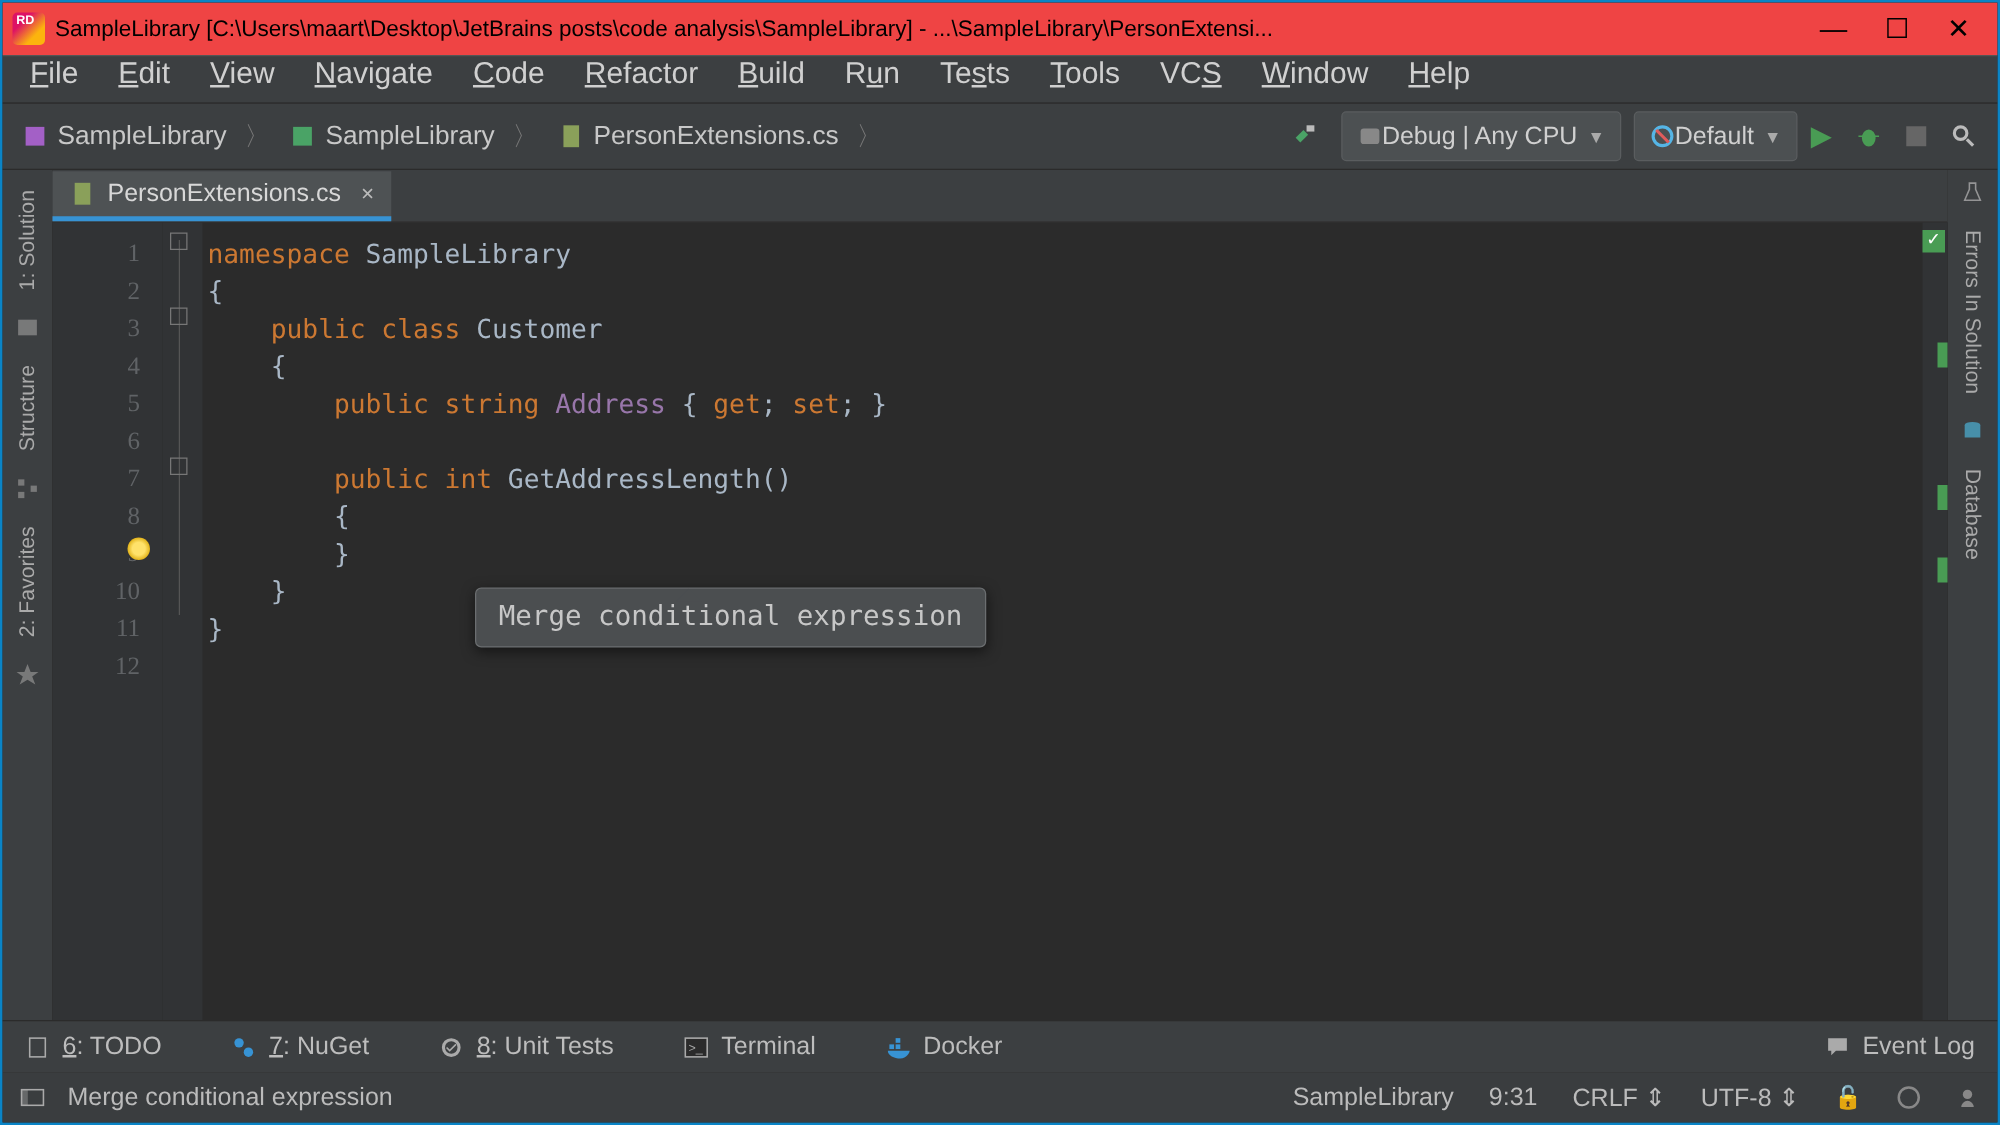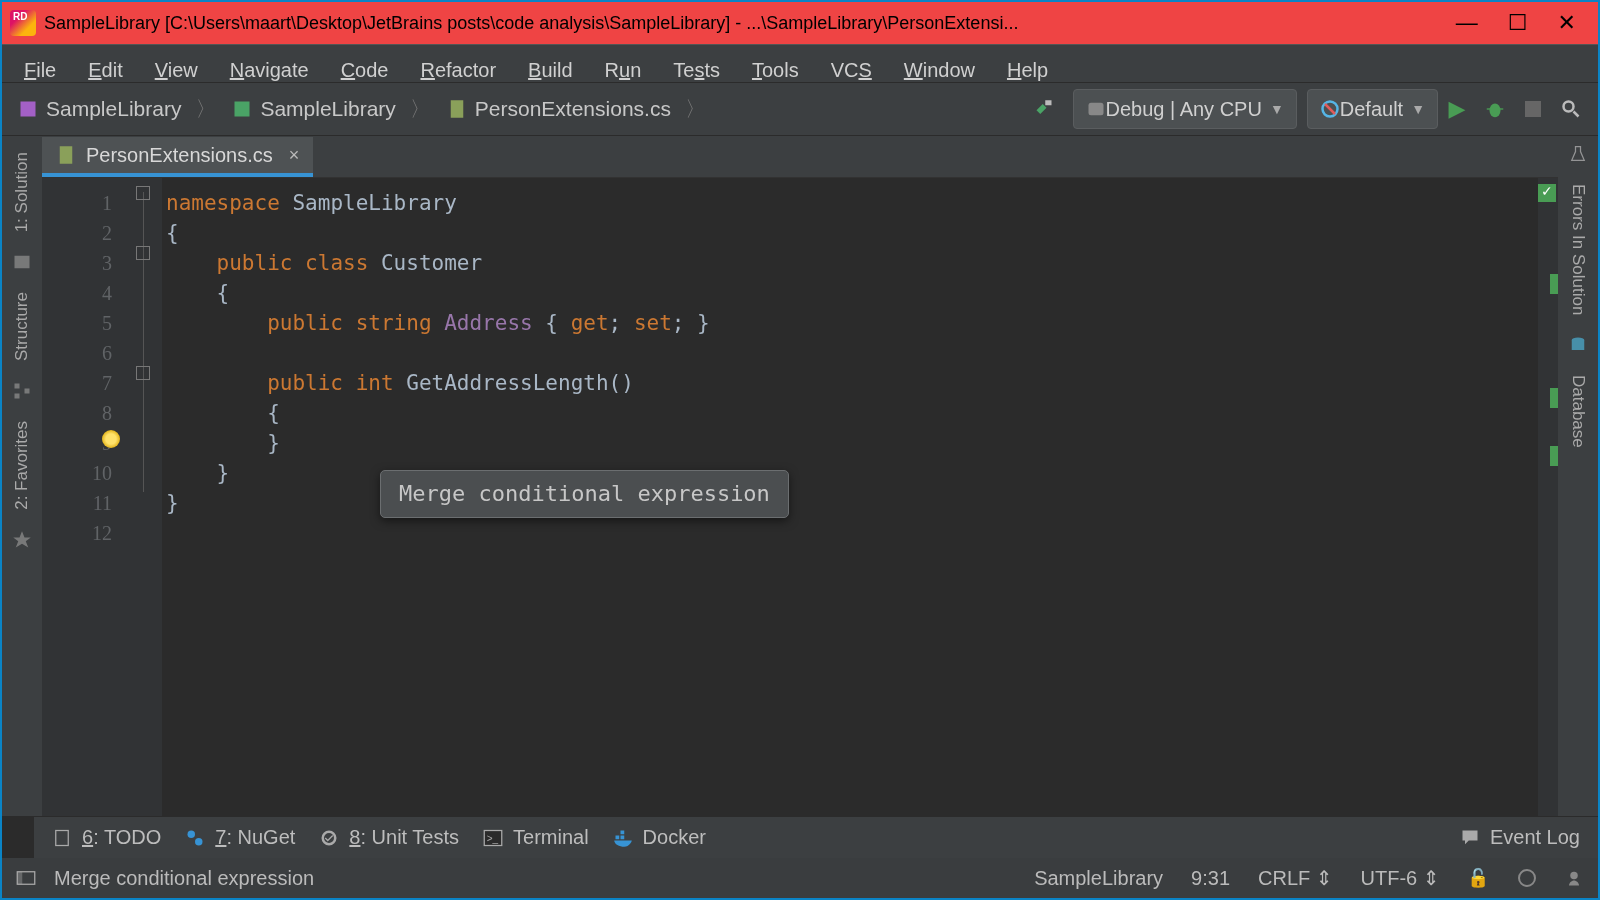--- a/index.html
+++ b/index.html
@@ -32,23 +32,23 @@
 .titlebar .app-icon::after {
   content:"RD"; position:absolute; top:1px; left:3px; font-size:10px; font-weight:bold; color:#fff;
 }
 .titlebar .title { flex:1; white-space:nowrap; overflow:hidden; text-overflow:ellipsis; }
 .win-controls { display:flex; gap:30px; padding-right:14px; }
 .win-controls span { font-size:22px; line-height:22px; cursor:default; }
 
 .menubar {
   background: #3c3f41;
   height: 38px;
-  display:flex; align-items:flex-end;
+  display:flex; align-items:flex-start;
   padding: 0 6px;
-  font-size: 20px;
+  font-size: 24px;
   color:#d0d0d0;
   border-top:1px solid #555;
 }
 .menubar .mi { padding: 0 16px; }
 .menubar .mi u { text-decoration: underline; }
 
 .toolbar {
   background: #3c3f41;
   height: 54px;
   display:flex; align-items:center;
@@ -133,21 +133,21 @@
   border:10px solid transparent; border-bottom-color:#4b4e50;
 }
 
 .marker-col { width:20px; background:#313335; position:relative; }
 .mark-ok { position:absolute; top:6px; right:2px; width:18px;height:18px;background:#499c54;}
 .mark-ok::after{content:"✓";color:#fff;font-size:14px;position:absolute;left:3px;top:-1px;}
 .mark-green { position:absolute; right:0; width:8px; height:20px; background:#499c54; }
 
 .bottombar {
   background:#3c3f41; height:42px; display:flex; align-items:center;
-  font-size:20px; color:#bdbdbd; border-top:1px solid #2b2b2b; padding:0 18px; gap:24px;margin-left:32px;
+  font-size:20px; color:#bdbdbd; border-top:1px solid #2b2b2b; padding:0 18px; gap:56px;
 }
 .bottombar .bi { display:flex;align-items:center;gap:10px; }
 .bottombar .right { margin-left:auto; display:flex;align-items:center;gap:12px;}
 
 .statusbar {
   background:#3a3d3f; height:40px; display:flex;align-items:center;
   font-size:20px; color:#bbb; padding:0 14px; gap:18px;
 }
 .statusbar .right { margin-left:auto; display:flex;align-items:center;gap:28px;}
 .lock { font-size:18px; }
@@ -384,21 +384,21 @@
 <div class="statusbar">
   <svg class="ico" viewBox="0 0 16 16">
       <rect x="1" y="3" width="14" height="10" fill="none" stroke="#aaa"></rect>
       <rect x="1" y="3" width="4" height="10" fill="#aaa" opacity=".4"></rect>
     </svg>
   <span>Merge conditional expression</span>
   <div class="right">
     <span>SampleLibrary</span>
     <span>9:31</span>
     <span><span>CRLF</span> ⇕</span>
-    <span><span>UTF-6</span> ⇕</span>
+    <span><span>UTF-8</span> ⇕</span>
     <span class="lock">🔓</span>
     <span class="circ"></span>
     <svg class="ico" viewBox="0 0 16 16">
         <circle cx="8" cy="6" r="3" fill="#888"></circle>
         <path d="M4 14c0-2 2-4 4-4s4 2 4 4" fill="#888"></path>
       </svg>
   </div>
 </div>
 
 </body></html>

